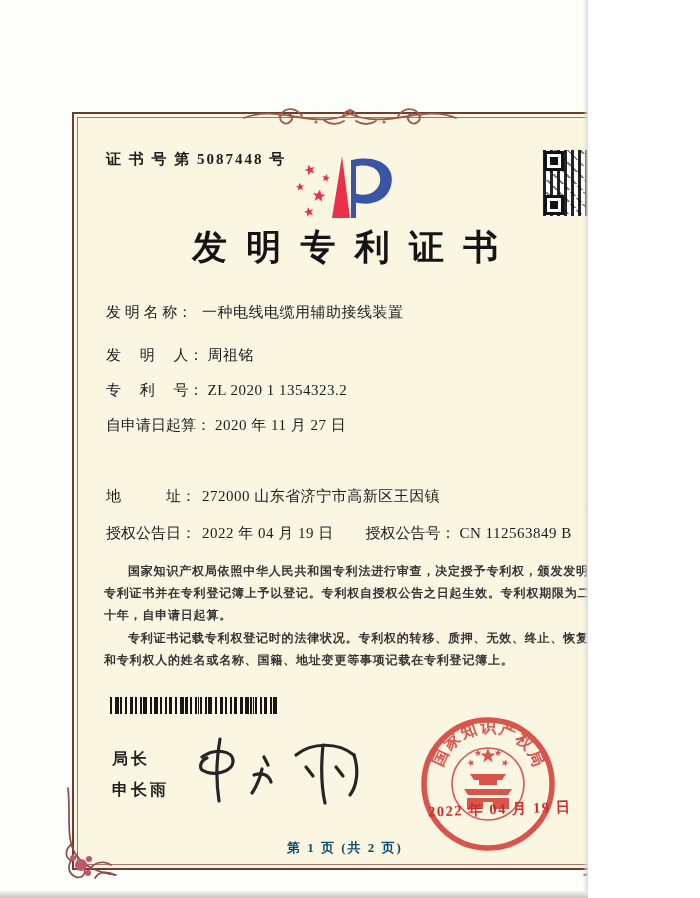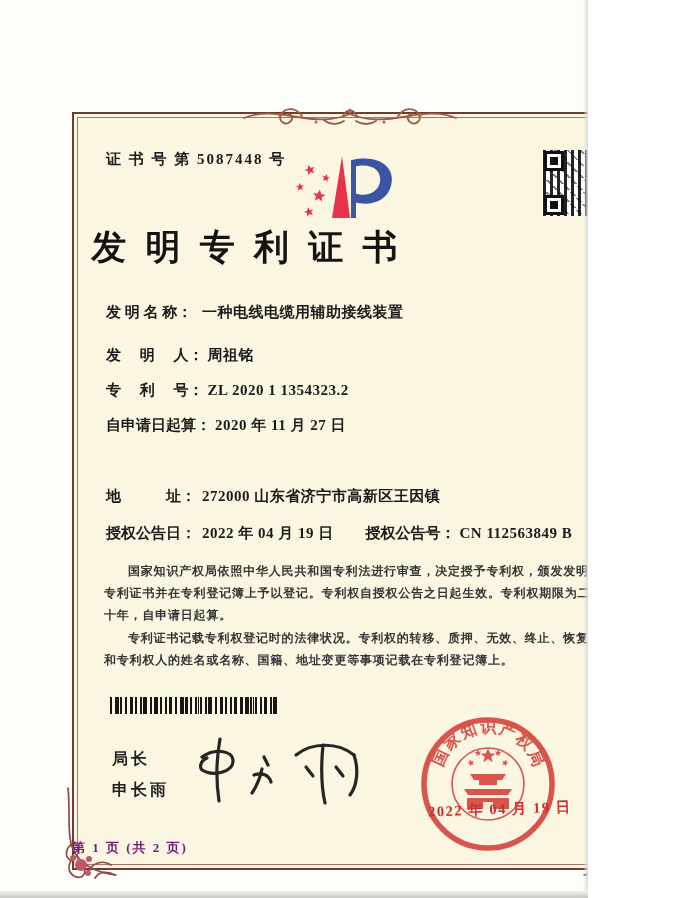--- a/index.html
+++ b/index.html
@@ -18,24 +18,24 @@
   .logo{position:absolute;left:288px;top:154px;}
   .qr{position:absolute;left:543px;top:150px;width:66px;height:66px;background-color:#fff;
       background-image:
         repeating-linear-gradient(90deg, rgba(17,17,17,.92) 0 3px, transparent 3px 7px),
         repeating-linear-gradient(0deg, rgba(255,255,255,.95) 0 2px, transparent 2px 6px),
         repeating-linear-gradient(45deg, rgba(17,17,17,.5) 0 2px, transparent 2px 9px);}
   .qr .fp{position:absolute;width:14px;height:14px;border:3px solid #111;background:#fff;}
   .qr .fp::after{content:"";position:absolute;inset:3px;background:#111;}
   .qr .fp.tl{left:1px;top:1px;} .qr .fp.tr{right:1px;top:1px;} .qr .fp.bl{left:1px;bottom:1px;}
 
-  .title{position:absolute;left:72px;top:224px;width:546px;margin:0;
+  .title{position:absolute;left:72px;top:224px;width:546px;margin:0;text-align:center;
          font-size:35px;font-weight:bold;color:#141414;letter-spacing:0.55em;text-indent:0.55em;}
 
-  .field-row{position:absolute;left:106px;font-size:15px;font-weight:bold;color:#1b1b1b;white-space:nowrap;}
+  .field-row{position:absolute;left:106px;font-size:15px;font-weight:normal;color:#1b1b1b;white-space:nowrap;}
   .flabel{display:inline-block;min-width:92px;}
   .fvalue{margin-left:4px;letter-spacing:0.5px;}
   .grant .second{margin-left:28px;min-width:0;}
 
   .body-text{position:absolute;left:104px;top:560px;width:490px;color:#353535;
              font-size:12px;line-height:1.85;letter-spacing:0.8px;font-weight:600;}
   .body-text p{margin:0;text-indent:2em;}
 
   .barcode{position:absolute;left:110px;top:697px;width:170px;height:17px;background-color:#fbf6e1;
            background-image:
@@ -44,22 +44,22 @@
              repeating-linear-gradient(90deg,#161616 0 1px,transparent 1px 11px);}
 
   .officer-title{position:absolute;left:112px;top:749px;font-size:16px;font-weight:bold;color:#222;letter-spacing:3px;}
   .officer-name{position:absolute;left:112px;top:780px;font-size:16px;font-weight:bold;color:#222;letter-spacing:3px;}
   .signature{position:absolute;left:188px;top:733px;}
 
   .seal{position:absolute;left:416px;top:712px;mix-blend-mode:multiply;opacity:.92;}
   .seal-date{position:absolute;left:428px;top:800px;color:#cf2c2c;font-size:14.5px;font-weight:bold;
              letter-spacing:1.5px;transform:rotate(-2deg);white-space:nowrap;z-index:5;}
 
-  .footer{position:absolute;left:72px;top:839px;width:546px;text-align:left;
-          font-size:13px;font-weight:bold;color:#701a75;letter-spacing:2px;}
+  .footer{position:absolute;left:72px;top:839px;width:546px;text-align:center;
+          font-size:13px;font-weight:bold;color:#0c4a6e;letter-spacing:2px;}
 </style>
 </head>
 <body>
 
 <div class="page">
 
   <div class="frame"></div>
 
   <svg class="ornament" style="left:240px;top:94px;" width="220" height="42" viewBox="0 0 220 42">
     <g fill="none" stroke="#9a5b49" stroke-width="1.8" stroke-linecap="round">

